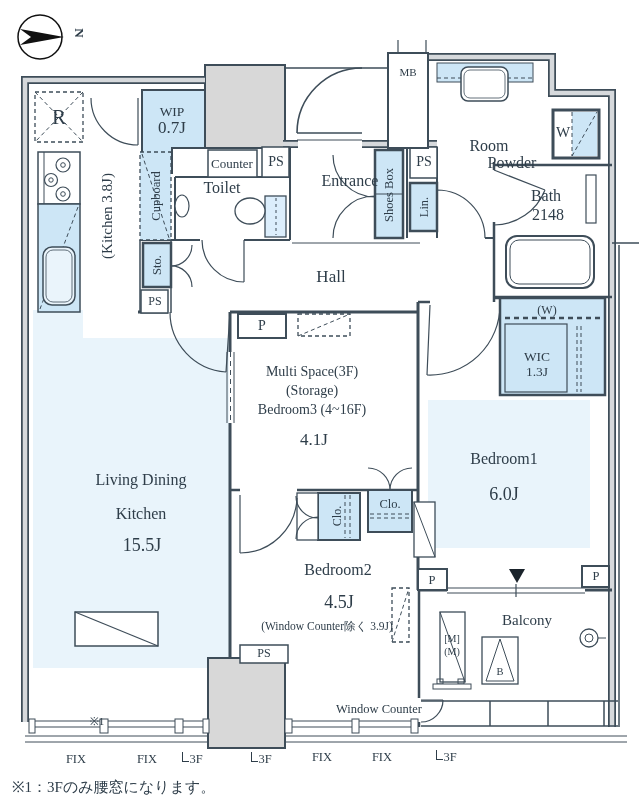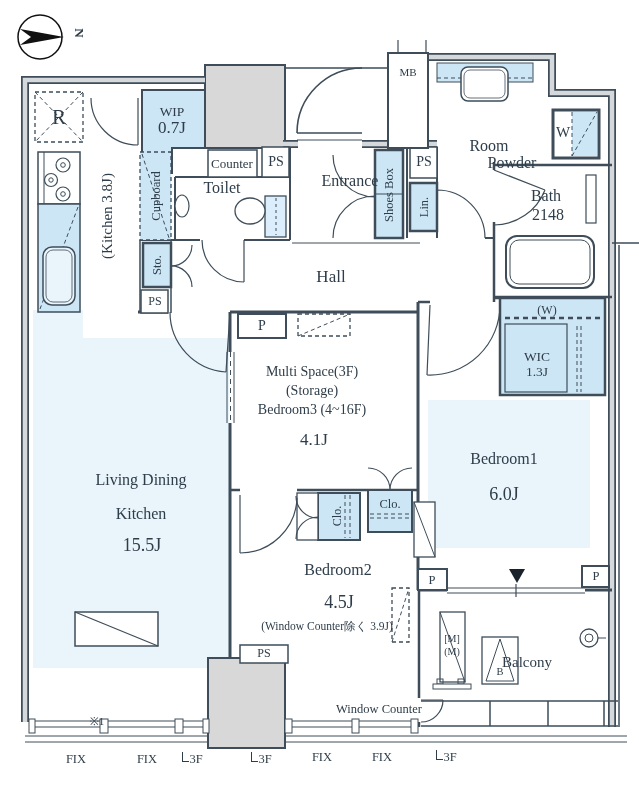--- a/index.html
+++ b/index.html
@@ -246,33 +246,34 @@
 <div class="lb" style="left:141px;top:480px;font-size:16px;">Living Dining</div>
 <div class="lb" style="left:141px;top:514px;font-size:16px;">Kitchen</div>
 <div class="lb" style="left:142px;top:545px;font-size:18px;">15.5J</div>
 <div class="lb v" style="left:338px;top:516px;font-size:12px;">Clo.</div>
 <div class="lb" style="left:390px;top:504px;font-size:12.5px;">Clo.</div>
 <div class="lb" style="left:338px;top:570px;font-size:16px;text-align:center;">Bedroom2</div>
 <div class="lb" style="left:339px;top:602px;font-size:18px;">4.5J</div>
 <div class="lb" style="left:327px;top:626px;font-size:11.5px;">(Window Counter除く 3.9J)</div>
 <div class="lb" style="left:432px;top:580px;font-size:12.5px;">P</div>
 <div class="lb" style="left:596px;top:576px;font-size:12.5px;">P</div>
-<div class="lb" style="left:527px;top:620px;font-size:15px;margin-top:42px;">Balcony</div>
+<div class="lb" style="left:527px;top:620px;font-size:15px;">Balcony</div>
 <div class="lb" style="left:452px;top:639px;font-size:10px;">[M]</div>
 <div class="lb" style="left:452px;top:652px;font-size:10px;">(M)</div>
 <div class="lb" style="left:500px;top:672px;font-size:10.5px;">B</div>
 <div class="lb" style="left:352px;top:709px;font-size:12.5px;margin-left:27px;">Window Counter</div>
 <div class="lb" style="left:264px;top:654px;font-size:12px;">PS</div>
 <div class="lb" style="left:97px;top:721px;font-size:11px;">※1</div>
 
 <div class="lb" style="left:76px;top:759px;font-size:12.5px;">FIX</div>
 <div class="lb" style="left:147px;top:759px;font-size:12.5px;">FIX</div>
 <div class="brk" style="left:182px;top:752px;"></div>
 <div class="lb" style="left:196px;top:759px;font-size:12.5px;">3F</div>
 <div class="brk" style="left:251px;top:752px;"></div>
 <div class="lb" style="left:265px;top:759px;font-size:12.5px;">3F</div>
 <div class="lb" style="left:322px;top:757px;font-size:12.5px;">FIX</div>
 <div class="lb" style="left:382px;top:757px;font-size:12.5px;">FIX</div>
 <div class="brk" style="left:436px;top:750px;"></div>
 <div class="lb" style="left:450px;top:757px;font-size:12.5px;">3F</div>
 
+<div class="note">※1：3Fのみ腰窓になります。</div>
 
 </div>
 
 </body></html>

